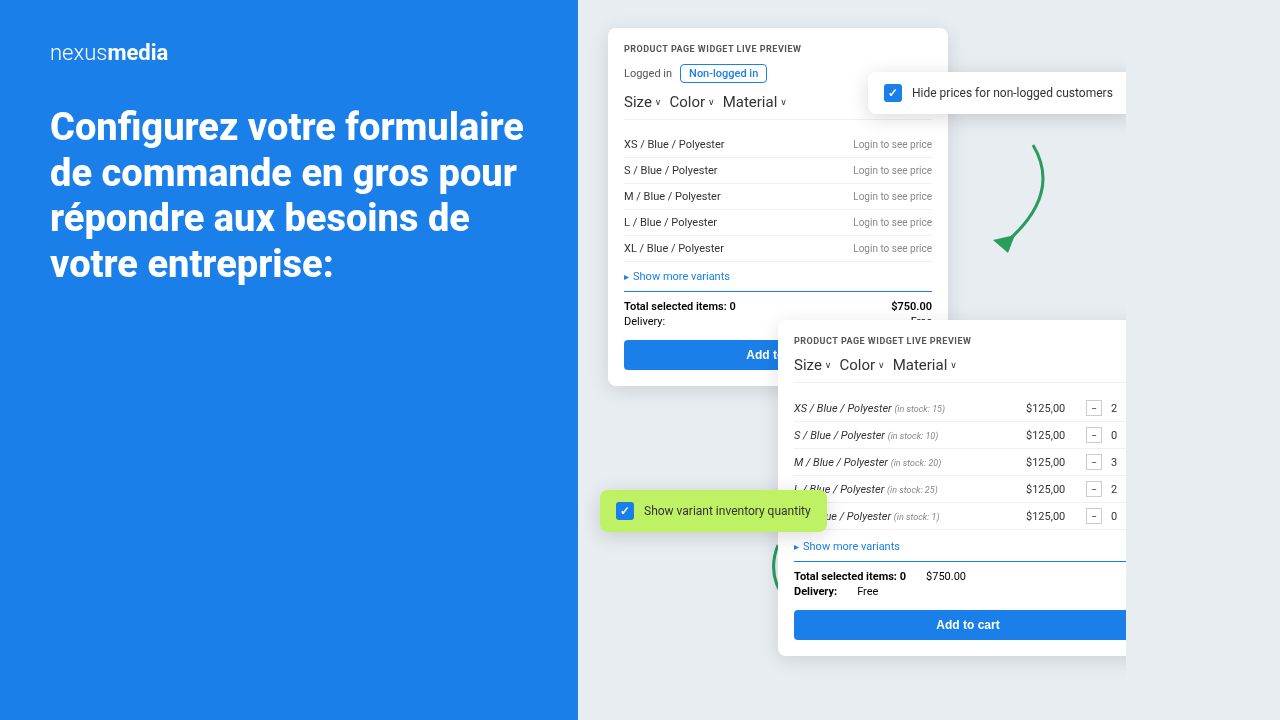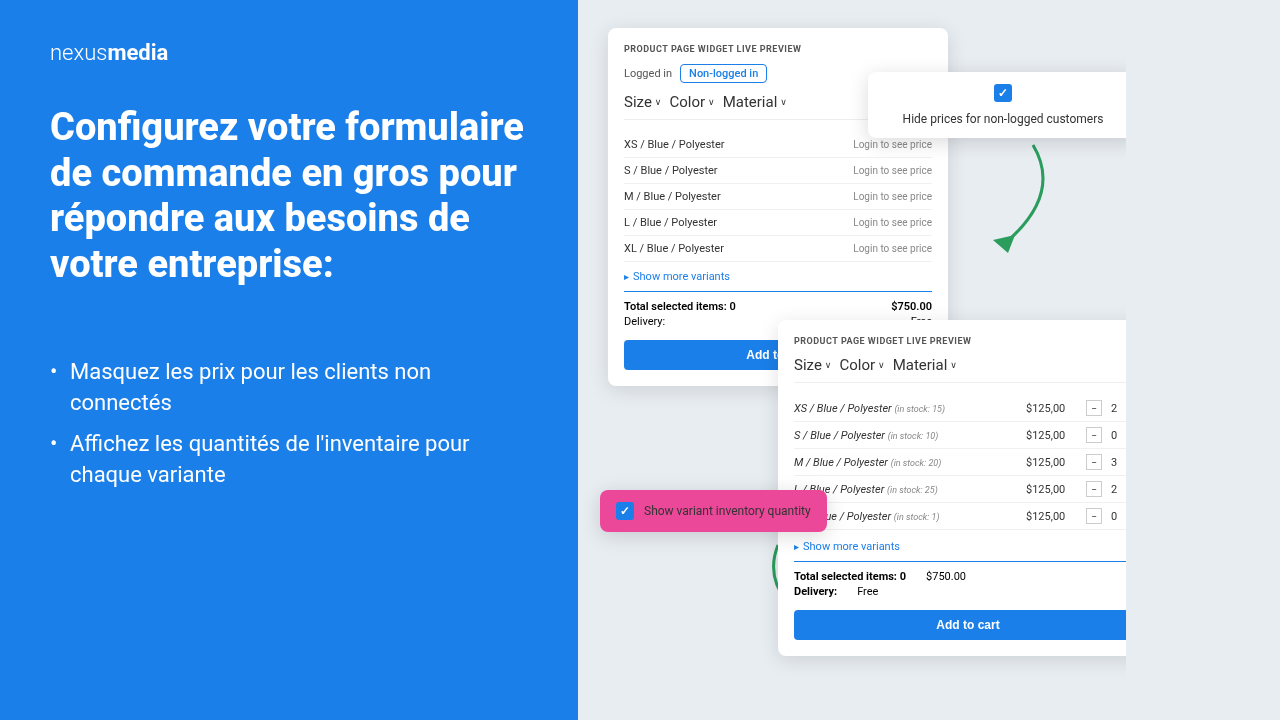--- a/index.html
+++ b/index.html
@@ -198,21 +198,20 @@
       box-shadow: 0 4px 20px rgba(0,0,0,0.15);
       padding: 12px 16px;
       display: flex;
       align-items: center;
       gap: 10px;
       font-size: 12px;
       color: #333;
       white-space: nowrap;
       z-index: 10;
       width: 270px;
-      flex-direction: column;
     }
     .checkbox-checked {
       width: 18px;
       height: 18px;
       background: #1a7fe8;
       border-radius: 3px;
       display: flex;
       align-items: center;
       justify-content: center;
       flex-shrink: 0;
@@ -282,21 +281,21 @@
       font-size: 11px;
       min-width: 16px;
       text-align: center;
     }
 
     
     .checkbox-tooltip-2 {
       position: absolute;
       top: 490px;
       left: 22px;
-      background: #ec4899;
+      background: #bef264;
       border-radius: 8px;
       box-shadow: 0 4px 20px rgba(0,0,0,0.15);
       padding: 12px 16px;
       display: flex;
       align-items: center;
       gap: 10px;
       font-size: 12px;
       color: #333;
       white-space: nowrap;
       z-index: 10;
@@ -334,24 +333,20 @@
     }
   </style>
 </head>
 <body>
 
 <div class="left-panel">
   <div class="logo">
     <span>nexus</span><strong>media</strong>
   </div>
   <div class="hero-text">Configurez votre formulaire de commande en gros pour répondre aux besoins de votre entreprise:</div>
-  <ul class="bullet-list">
-    <li>Masquez les prix pour les clients non connectés</li>
-    <li>Affichez les quantités de l'inventaire pour chaque variante</li>
-  </ul>
 </div>
 
 <div class="right-panel">
 
   <div class="widget-card-1">
     <div class="widget-title">PRODUCT PAGE WIDGET LIVE PREVIEW</div>
     <div class="login-row">
       <span>Logged in</span>
       <span class="login-badge">Non-logged in</span>
     </div>

